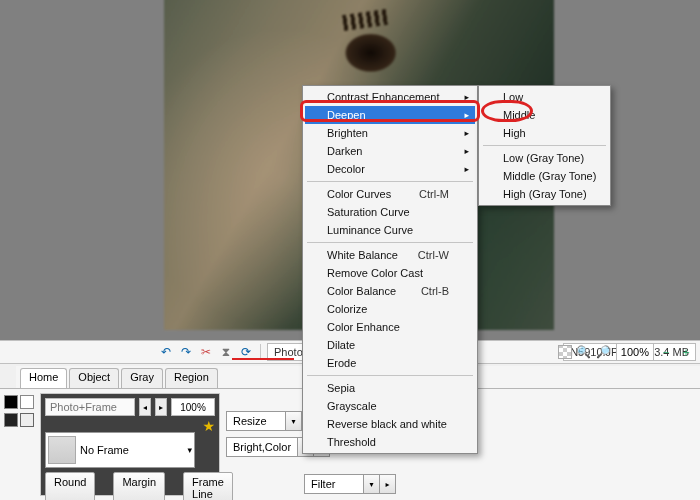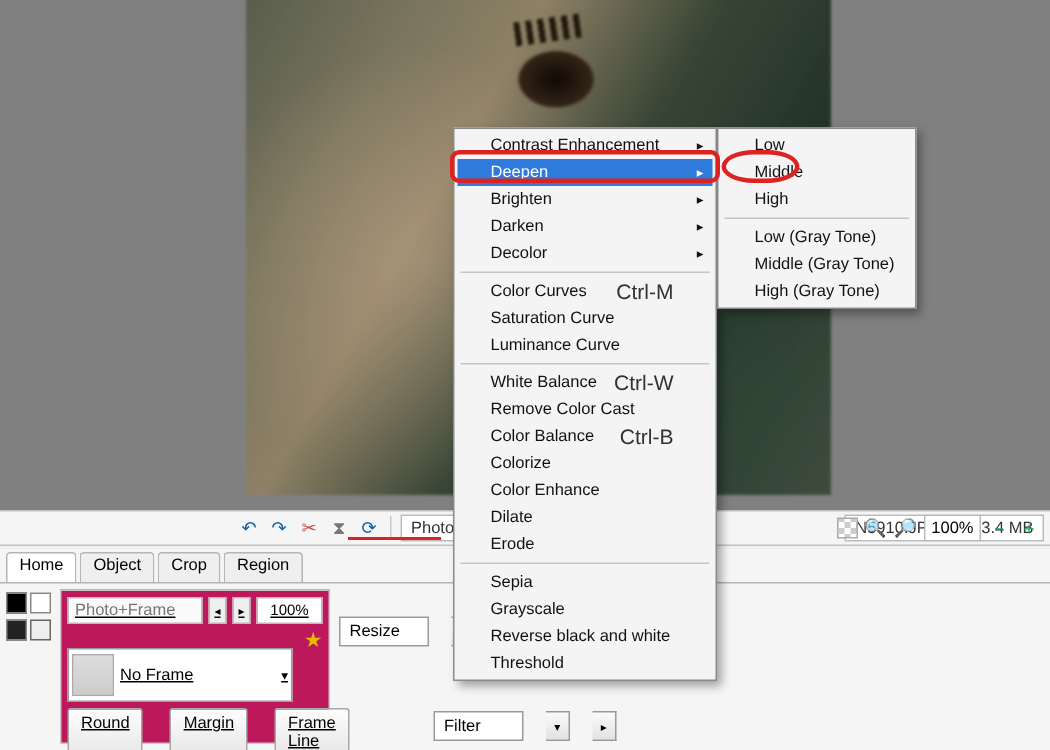--- a/index.html
+++ b/index.html
@@ -21,48 +21,48 @@
   transform: rotate(-8deg);
 }
 
 .toolbar-strip { position: absolute; top: 340px; left: 0; right: 0; height: 24px; background: #f5f5f5; border-top: 1px solid #c0c0c0; border-bottom: 1px solid #c0c0c0; display: flex; align-items: center; padding: 0 4px; gap: 4px; }
 .tool-ico { width: 16px; height: 16px; display: inline-flex; align-items: center; justify-content: center; color: #0a63a8; font-size: 12px; cursor: pointer; }
 .tool-sep { width: 1px; height: 16px; background: #c8c8c8; margin: 0 2px; }
 .status-field { background: #fff; border: 1px solid #bbb; padding: 1px 6px; height: 18px; display: inline-flex; align-items: center; color: #333; }
 .status-field.wide { min-width: 70px; }
 .underline-red { position: absolute; height: 2px; background: #d22; }
 
-.tab-row { position: absolute; top: 366px; left: 0; right: 0; height: 22px; background: #f5f5f5; display: flex; gap: 2px; padding: 2px 4px 0; }
+.tab-row { position: absolute; top: 366px; left: 16px; right: 0; height: 22px; background: #f5f5f5; display: flex; gap: 2px; padding: 2px 4px 0; }
 .tab { border: 1px solid #b5b5b5; border-bottom: none; padding: 2px 8px; background: #efefef; border-radius: 3px 3px 0 0; cursor: pointer; }
 .tab.active { background: #fff; }
 
 .panel-area { position: absolute; top: 388px; left: 0; right: 0; bottom: 0; background: #f5f5f5; border-top: 1px solid #b5b5b5; padding: 4px; display: flex; gap: 6px; }
 .swatch-col { display: flex; flex-direction: column; gap: 4px; padding-top: 2px; }
 .sw-row { display: flex; gap: 2px; }
 .sw { width: 14px; height: 14px; border: 1px solid #888; }
-.frame-panel { border: 1px solid #c8c8c8; background: #be185d; padding: 4px; width: 180px; position: relative; text-decoration: underline; }
+.frame-panel { border: 1px solid #c8c8c8; background: #404040; padding: 4px; width: 180px; position: relative; }
 .frame-top { display: flex; align-items: center; gap: 4px; }
 .frame-top input[type=text] { width: 90px; height: 18px; border: 1px solid #bbb; padding: 0 4px; color: #888; background: #fafafa; }
 .pct { width: 44px; height: 18px; border: 1px solid #bbb; background: #fff; display: inline-flex; align-items: center; justify-content: center; font-size: 10px; }
 .arrow-btn { width: 12px; height: 18px; border: 1px solid #bbb; background: #eee; display: inline-flex; align-items: center; justify-content: center; font-size: 8px; cursor: pointer; }
 .frame-drop { margin-top: 16px; width: 150px; height: 36px; border: 1px solid #999; background: #fff; display: flex; align-items: center; padding: 2px; gap: 4px; cursor: pointer; }
 .frame-thumb { width: 28px; height: 28px; background: linear-gradient(#ddd,#ccc); border: 1px solid #aaa; }
 .star { color: #e6b800; font-size: 14px; position: absolute; right: 4px; top: 24px; }
 .btn-row { display: flex; gap: 18px; margin-top: 4px; }
 .btn { border: 1px solid #a8a8a8; background: linear-gradient(#fdfdfd,#e7e7e7); padding: 3px 8px; border-radius: 2px; cursor: pointer; font-size: 11px; }
 .combo-col { display: flex; flex-direction: column; gap: 6px; padding-top: 18px; }
-.combo { display: flex; gap: 15px; }
+.combo { display: flex; }
 .combo .fld { border: 1px solid #999; background: #fff; padding: 2px 6px; height: 20px; min-width: 60px; display: inline-flex; align-items: center; }
 .combo .cbtn { border: 1px solid #999; border-left: none; background: linear-gradient(#fafafa,#e2e2e2); width: 16px; height: 20px; display: inline-flex; align-items: center; justify-content: center; font-size: 8px; cursor: pointer; }
 .bottom-filter { position: absolute; bottom: 6px; left: 50%; transform: translateX(-50%); }
 
 .ctx-menu { position: absolute; background: #f4f4f4; border: 1px solid #8a8a8a; box-shadow: 3px 3px 6px rgba(0,0,0,.35); padding: 2px; z-index: 50; }
 .ctx-menu .item { display: flex; align-items: center; height: 18px; padding: 0 18px 0 22px; position: relative; white-space: nowrap; cursor: default; color: #111; }
 .ctx-menu .item.hl { background: #2f7bdc; color: #fff; }
-.ctx-menu .item .shortcut { position: absolute; right: 26px; color: #333; font-size: 14px; padding-left: 22px; }
+.ctx-menu .item .shortcut { position: absolute; right: 26px; color: #333; font-size: 11px; padding-left: 22px; }
 .ctx-menu .item.has-sub::after { content: "▸"; position: absolute; right: 6px; font-size: 9px; }
 .ctx-menu .sep { height: 1px; background: #c4c4c4; margin: 3px 2px; }
 
 .anno-rect { position: absolute; border: 3px solid #d22; border-radius: 8px; pointer-events: none; z-index: 60; }
 .anno-oval { position: absolute; border: 3px solid #d22; border-radius: 50% / 60%; pointer-events: none; z-index: 60; }
 
 .right-tools { position: absolute; right: 6px; top: 343px; display: flex; align-items: center; gap: 4px; }
 .right-tools .ic { width: 16px; height: 16px; display: inline-flex; align-items: center; justify-content: center; color: #2a6; cursor: pointer; font-size: 12px; }
 .zoom-box { border: 1px solid #bbb; background: #fff; padding: 0 4px; height: 18px; display: inline-flex; align-items: center; }
 </style>
@@ -94,21 +94,21 @@
   <span class="zoom-box">100%</span>
   <span class="ic">－</span>
   <span class="ic">＋</span>
 </div>
 
 <div class="underline-red" style="left:232px;top:358px;width:62px"></div>
 
 <div class="tab-row">
   <div class="tab active">Home</div>
   <div class="tab">Object</div>
-  <div class="tab">Crop</div>
+  <div class="tab">Gray</div>
   <div class="tab">Region</div>
 </div>
 
 <div class="panel-area">
   <div class="swatch-col">
     <div class="sw-row">
         <span class="sw" style="background:#000"></span>
         <span class="sw" style="background:#fff"></span>
       </div>
     <div class="sw-row">
@@ -133,20 +133,25 @@
     <div class="btn-row">
       <span class="btn">Round</span>
       <span class="btn">Margin</span>
       <span class="btn">Frame Line</span>
     </div>
   </div>
 
   <div class="combo-col">
     <div class="combo">
         <span class="fld">Resize</span>
+        <span class="cbtn">▾</span>
+        <span class="cbtn">▸</span>
+      </div>
+    <div class="combo">
+        <span class="fld">Bright,Color</span>
         <span class="cbtn">▾</span>
         <span class="cbtn">▸</span>
       </div>
   </div>
 
   <div class="combo bottom-filter">
       <span class="fld">Filter</span>
       <span class="cbtn">▾</span>
       <span class="cbtn">▸</span>
     </div>

